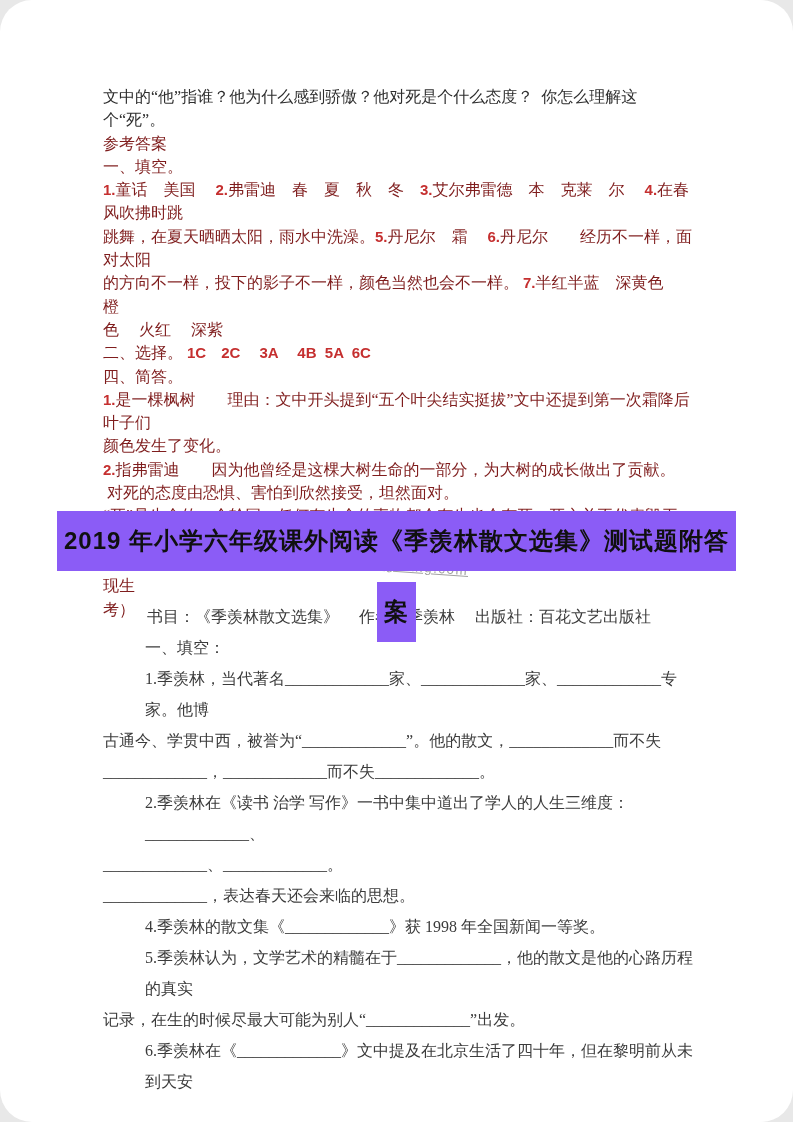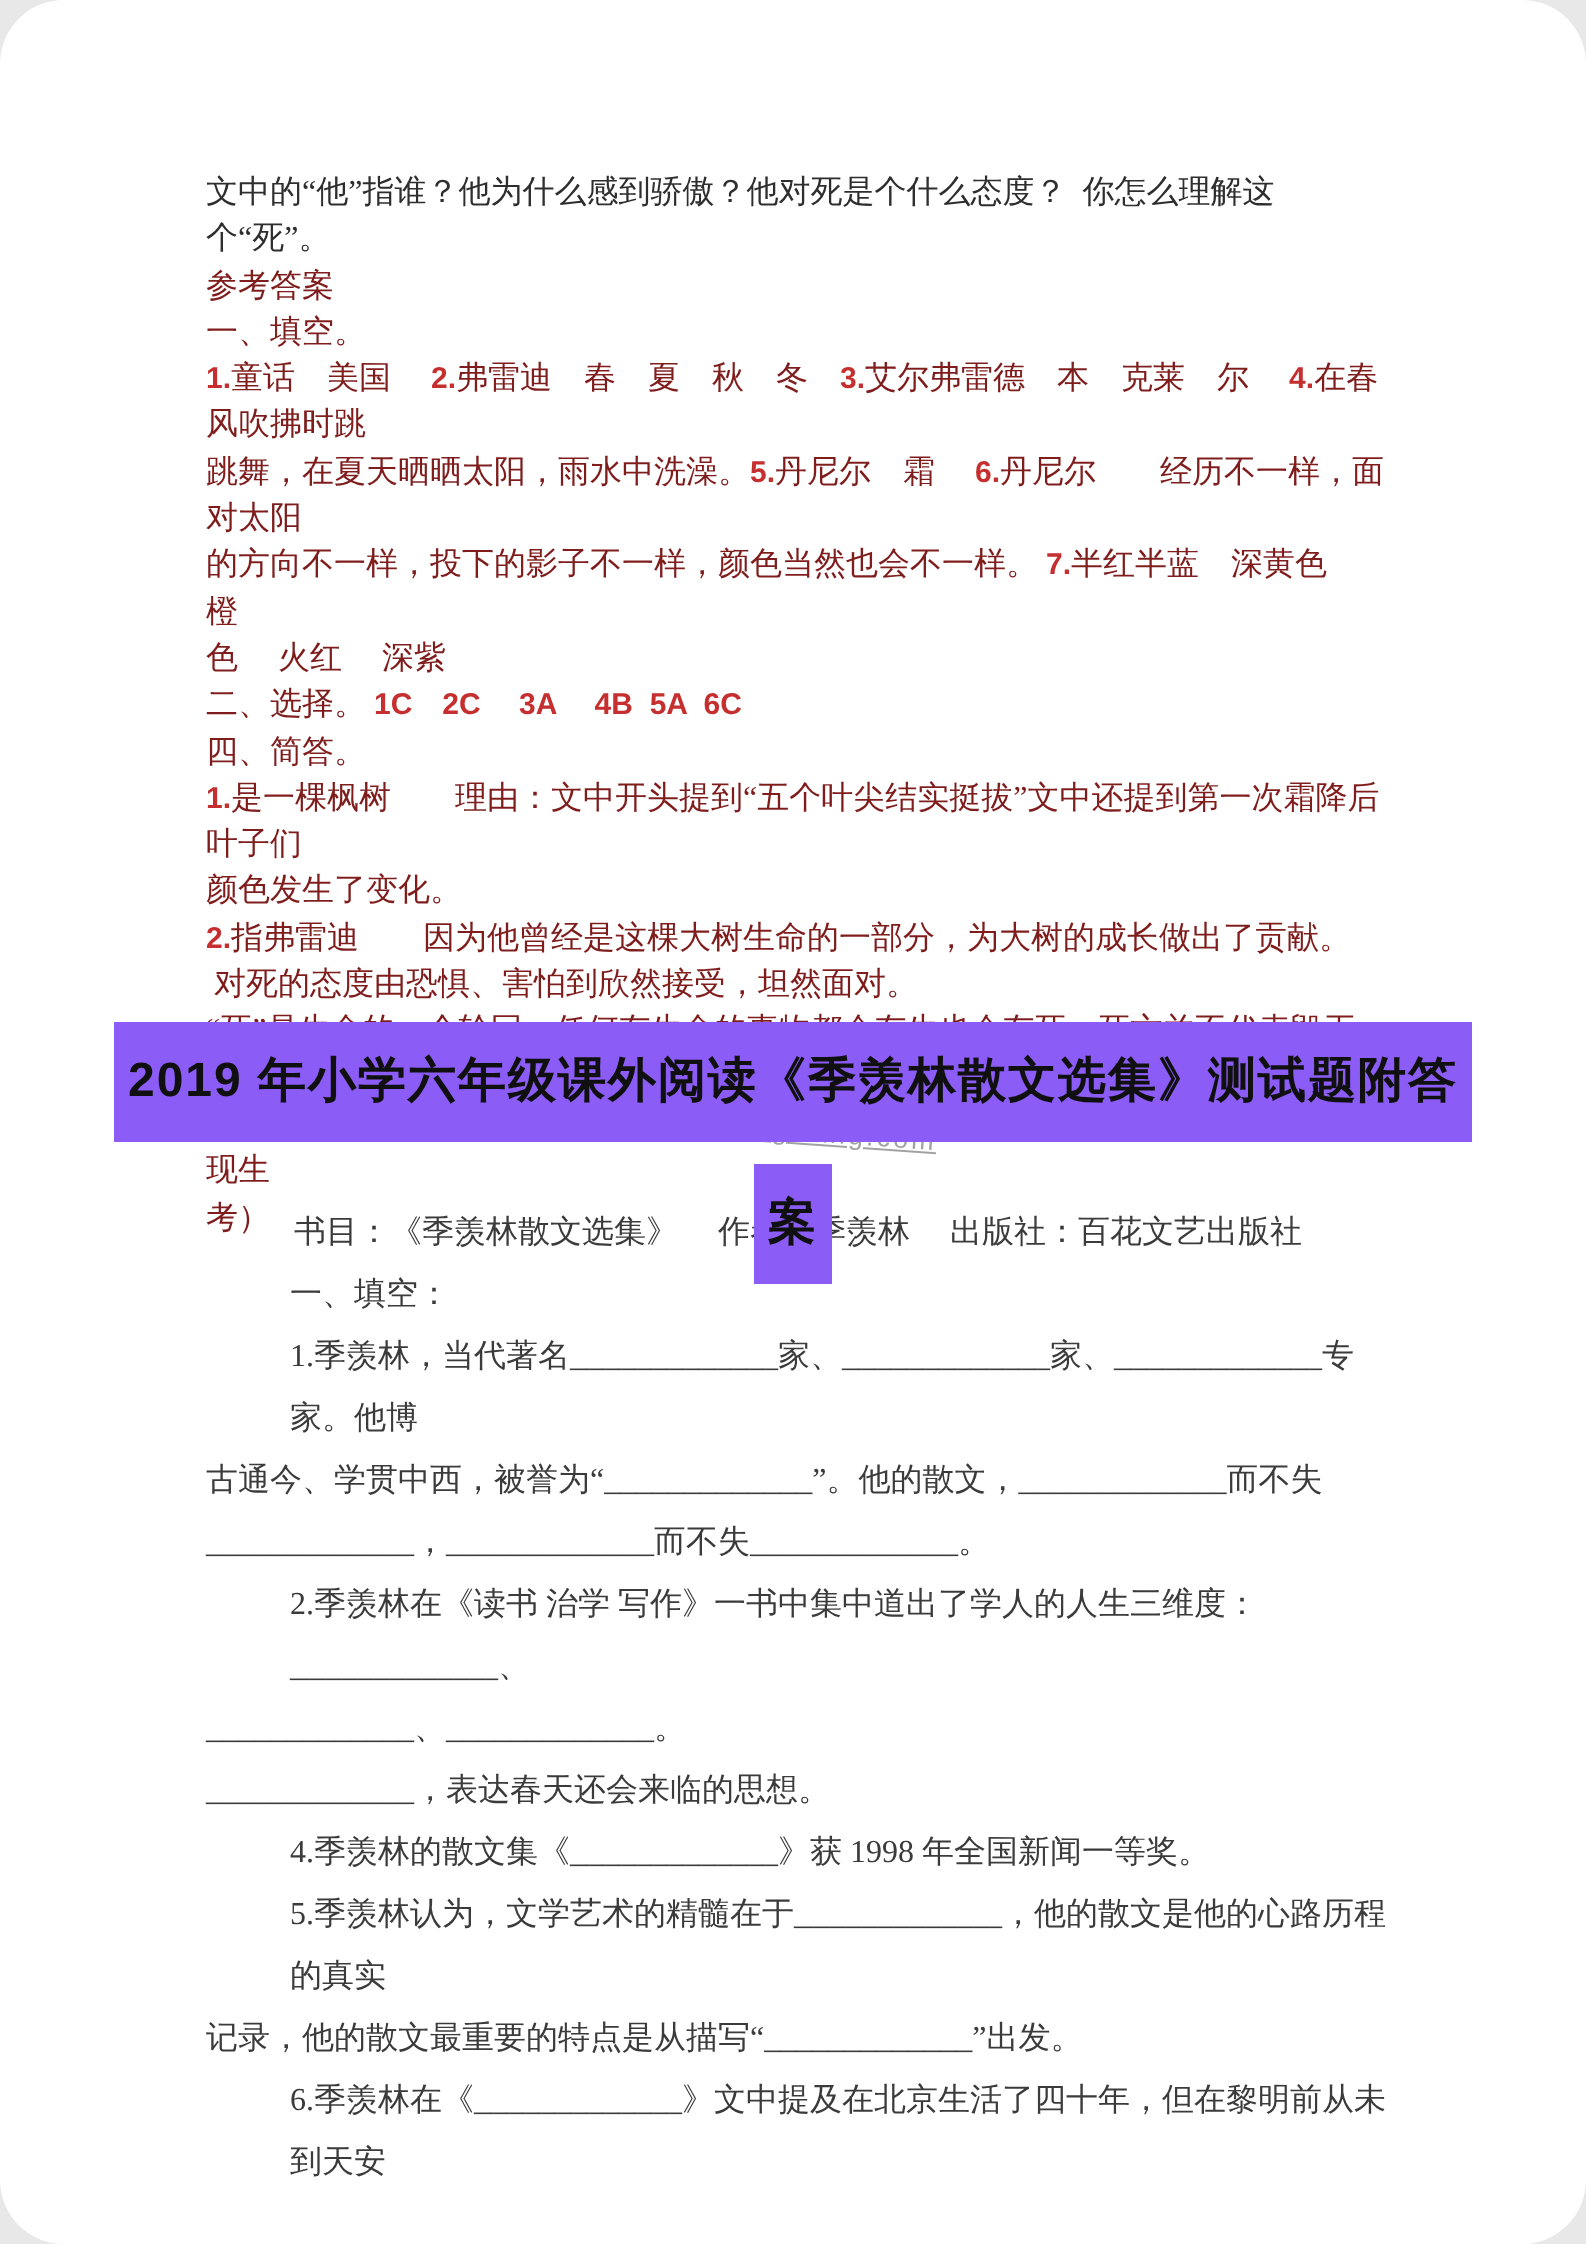--- a/index.html
+++ b/index.html
@@ -110,17 +110,17 @@
       <div class="line center">书目：《季羡林散文选集》　 作者：季羡林　 出版社：百花文艺出版社</div>
       <div class="line ind">一、填空：</div>
       <div class="line ind">1.季羡林，当代著名_____________家、_____________家、_____________专家。他博</div>
       <div class="line">古通今、学贯中西，被誉为“_____________”。他的散文，_____________而不失</div>
       <div class="line">_____________，_____________而不失_____________。</div>
       <div class="line ind">2.季羡林在《读书 治学 写作》一书中集中道出了学人的人生三维度：_____________、</div>
       <div class="line">_____________、_____________。</div>
       <div class="line">_____________，表达春天还会来临的思想。</div>
       <div class="line ind">4.季羡林的散文集《_____________》获 1998 年全国新闻一等奖。</div>
       <div class="line ind">5.季羡林认为，文学艺术的精髓在于_____________，他的散文是他的心路历程的真实</div>
-      <div class="line">记录，他的散文最重要的特点是从描写“_____________”出发。</div>
+      <div class="line">记录，在生的时候尽最大可能为别人“_____________”出发。</div>
       <div class="line ind">6.季羡林在《_____________》文中提及在北京生活了四十年，但在黎明前从未到天安</div>
     </div>
 
 </div>
 
 </body></html>

